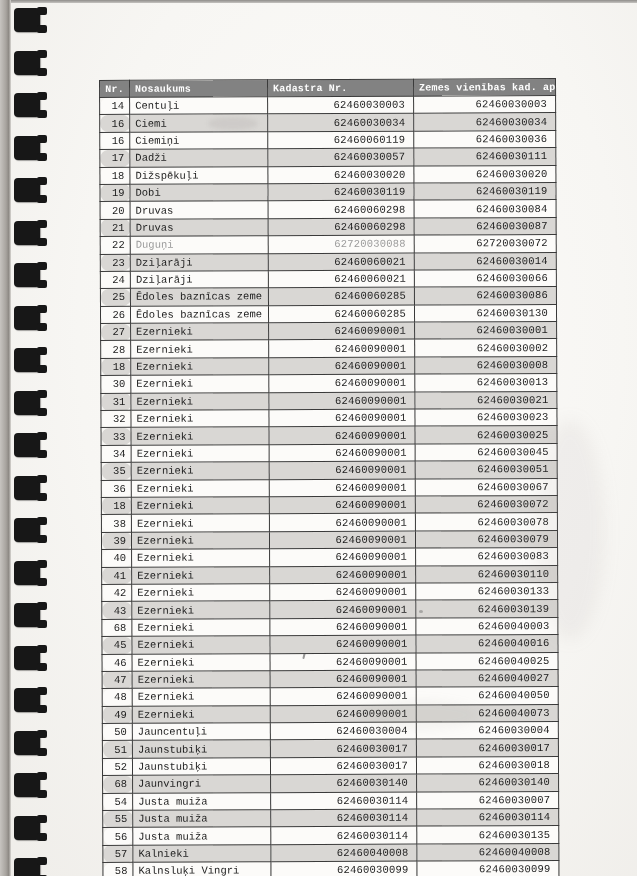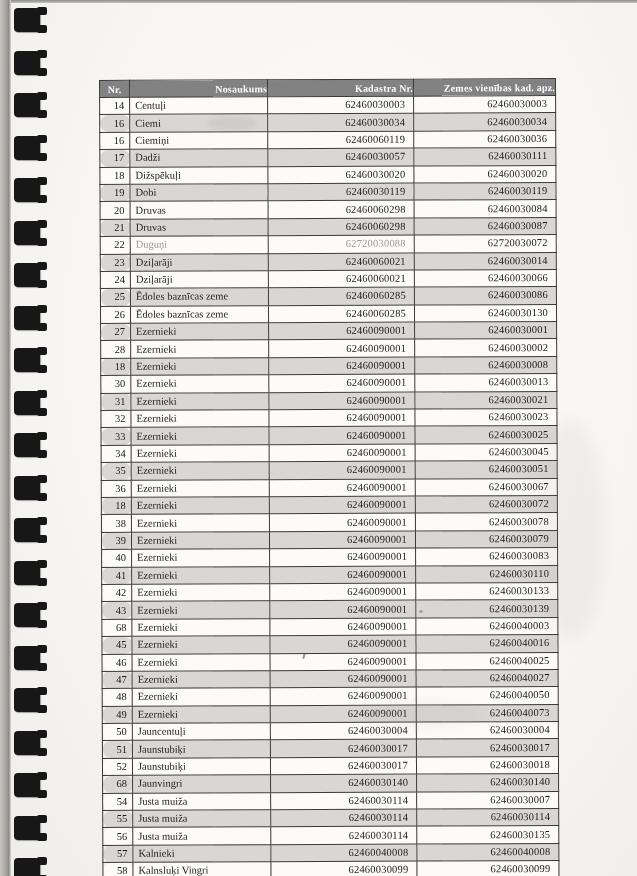--- a/index.html
+++ b/index.html
@@ -1,19 +1,19 @@
 <!DOCTYPE html>
 <html style="--header-bg: #828282; --header-text: #fdfdfd; --stripe: #d9d7d4; --row-bg: #fcfbf9; --border: #3a3a3a; --text: #1c1c1c; --faded-text: #9b9b9b; --binding: #171717;"><head>
 <meta charset="utf-8">
 <style>
   html,body{margin:0;padding:0;background:#d6d4d1;}
   .scan{
     position:relative;width:637px;height:876px;overflow:hidden;
     background:radial-gradient(ellipse at 55% 38%, #fcfbf9 0%, #f7f6f3 55%, #efede9 100%);
-    font-family:Liberation Serif, serif;
+    font-family:Liberation Mono, monospace;
     -webkit-font-smoothing:antialiased;
   }
   .top-edge{position:absolute;left:0;top:0;width:100%;height:3px;
     background:linear-gradient(to bottom,#8f8d8a,#c5c3c0);}
   .left-edge{position:absolute;left:0;top:0;bottom:0;width:11px;
     background:linear-gradient(to right,#c7c4c0 0%,#a7a39e 55%,#8c8883 80%,#dcdad6 100%);}
   .binding{position:absolute;left:0;top:0;bottom:0;width:60px;}
   .comb{position:absolute;left:14px;width:26px;height:24px;background:var(--binding,#171717);
     border-radius:4px;box-shadow:1px 1px 1px rgba(0,0,0,.35);}
   .comb::before,.comb::after{content:"";position:absolute;right:-7px;width:10px;height:8px;
@@ -25,21 +25,21 @@
     transform:rotate(-0.25deg);transform-origin:0 0;}
   table{border-collapse:collapse;width:456px;table-layout:fixed;
     color:var(--text,#1c1c1c);}
   col.c-nr{width:30px;}
   col.c-name{width:138px;}
   col.c-kad{width:146px;}
   col.c-zem{width:142px;}
   th,td{border:1px solid var(--border,#3a3a3a);overflow:hidden;white-space:nowrap;}
   thead th{
     background:var(--header-bg,#828282);color:var(--header-text,#fdfdfd);
-    font-size:10px;font-weight:bold;height:16px;text-align:right;padding:0 0 0 5px;
+    font-size:10px;font-weight:bold;height:16px;text-align:left;padding:0 0 0 5px;
     letter-spacing:.2px;
   }
   thead th.h-nr{text-align:center;padding:0;}
   tbody td{height:14.4px;font-size:10.5px;line-height:14px;background:var(--row-bg,#fcfbf9);}
   tbody tr.stripe td{background:var(--stripe,#d9d7d4);}
   td.col-nr{text-align:right;padding-right:5px;border-radius:8px;}
   td.col-name{text-align:left;padding-left:5px;}
   td.col-kad,td.col-zem{text-align:right;padding-right:8px;letter-spacing:.2px;}
   td.faded{color:var(--faded-text,#9b9b9b);}
   .artifact{position:absolute;pointer-events:none;}

